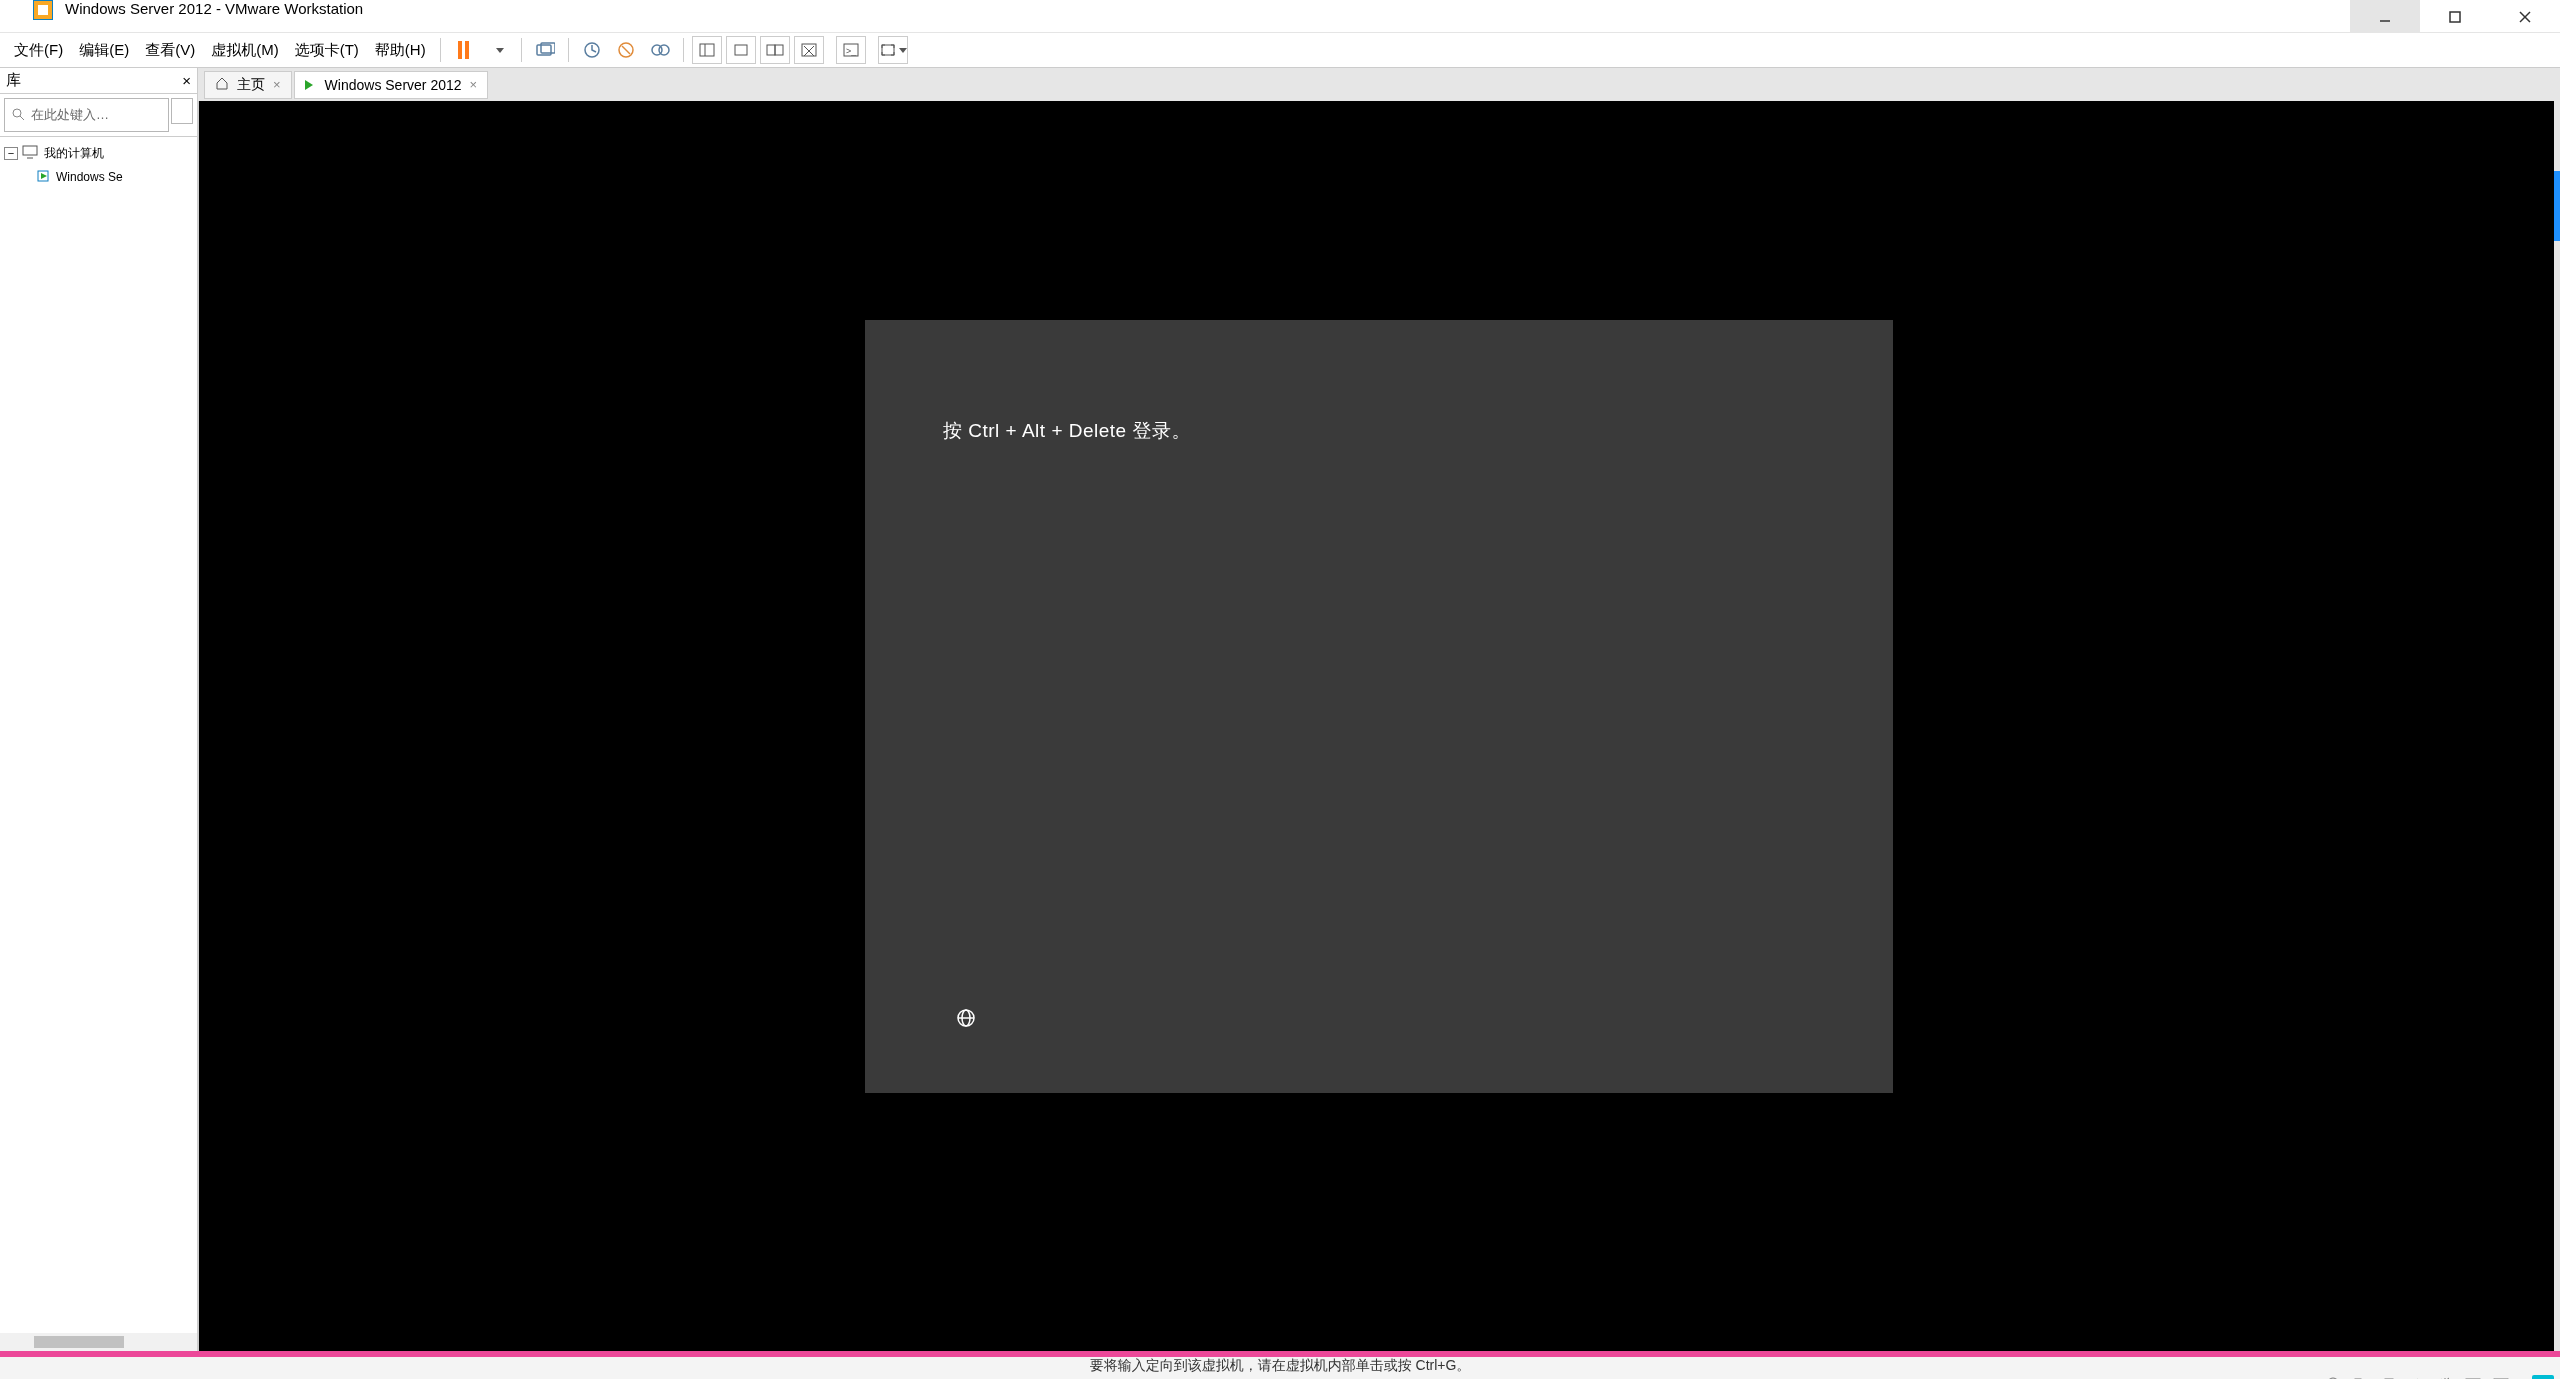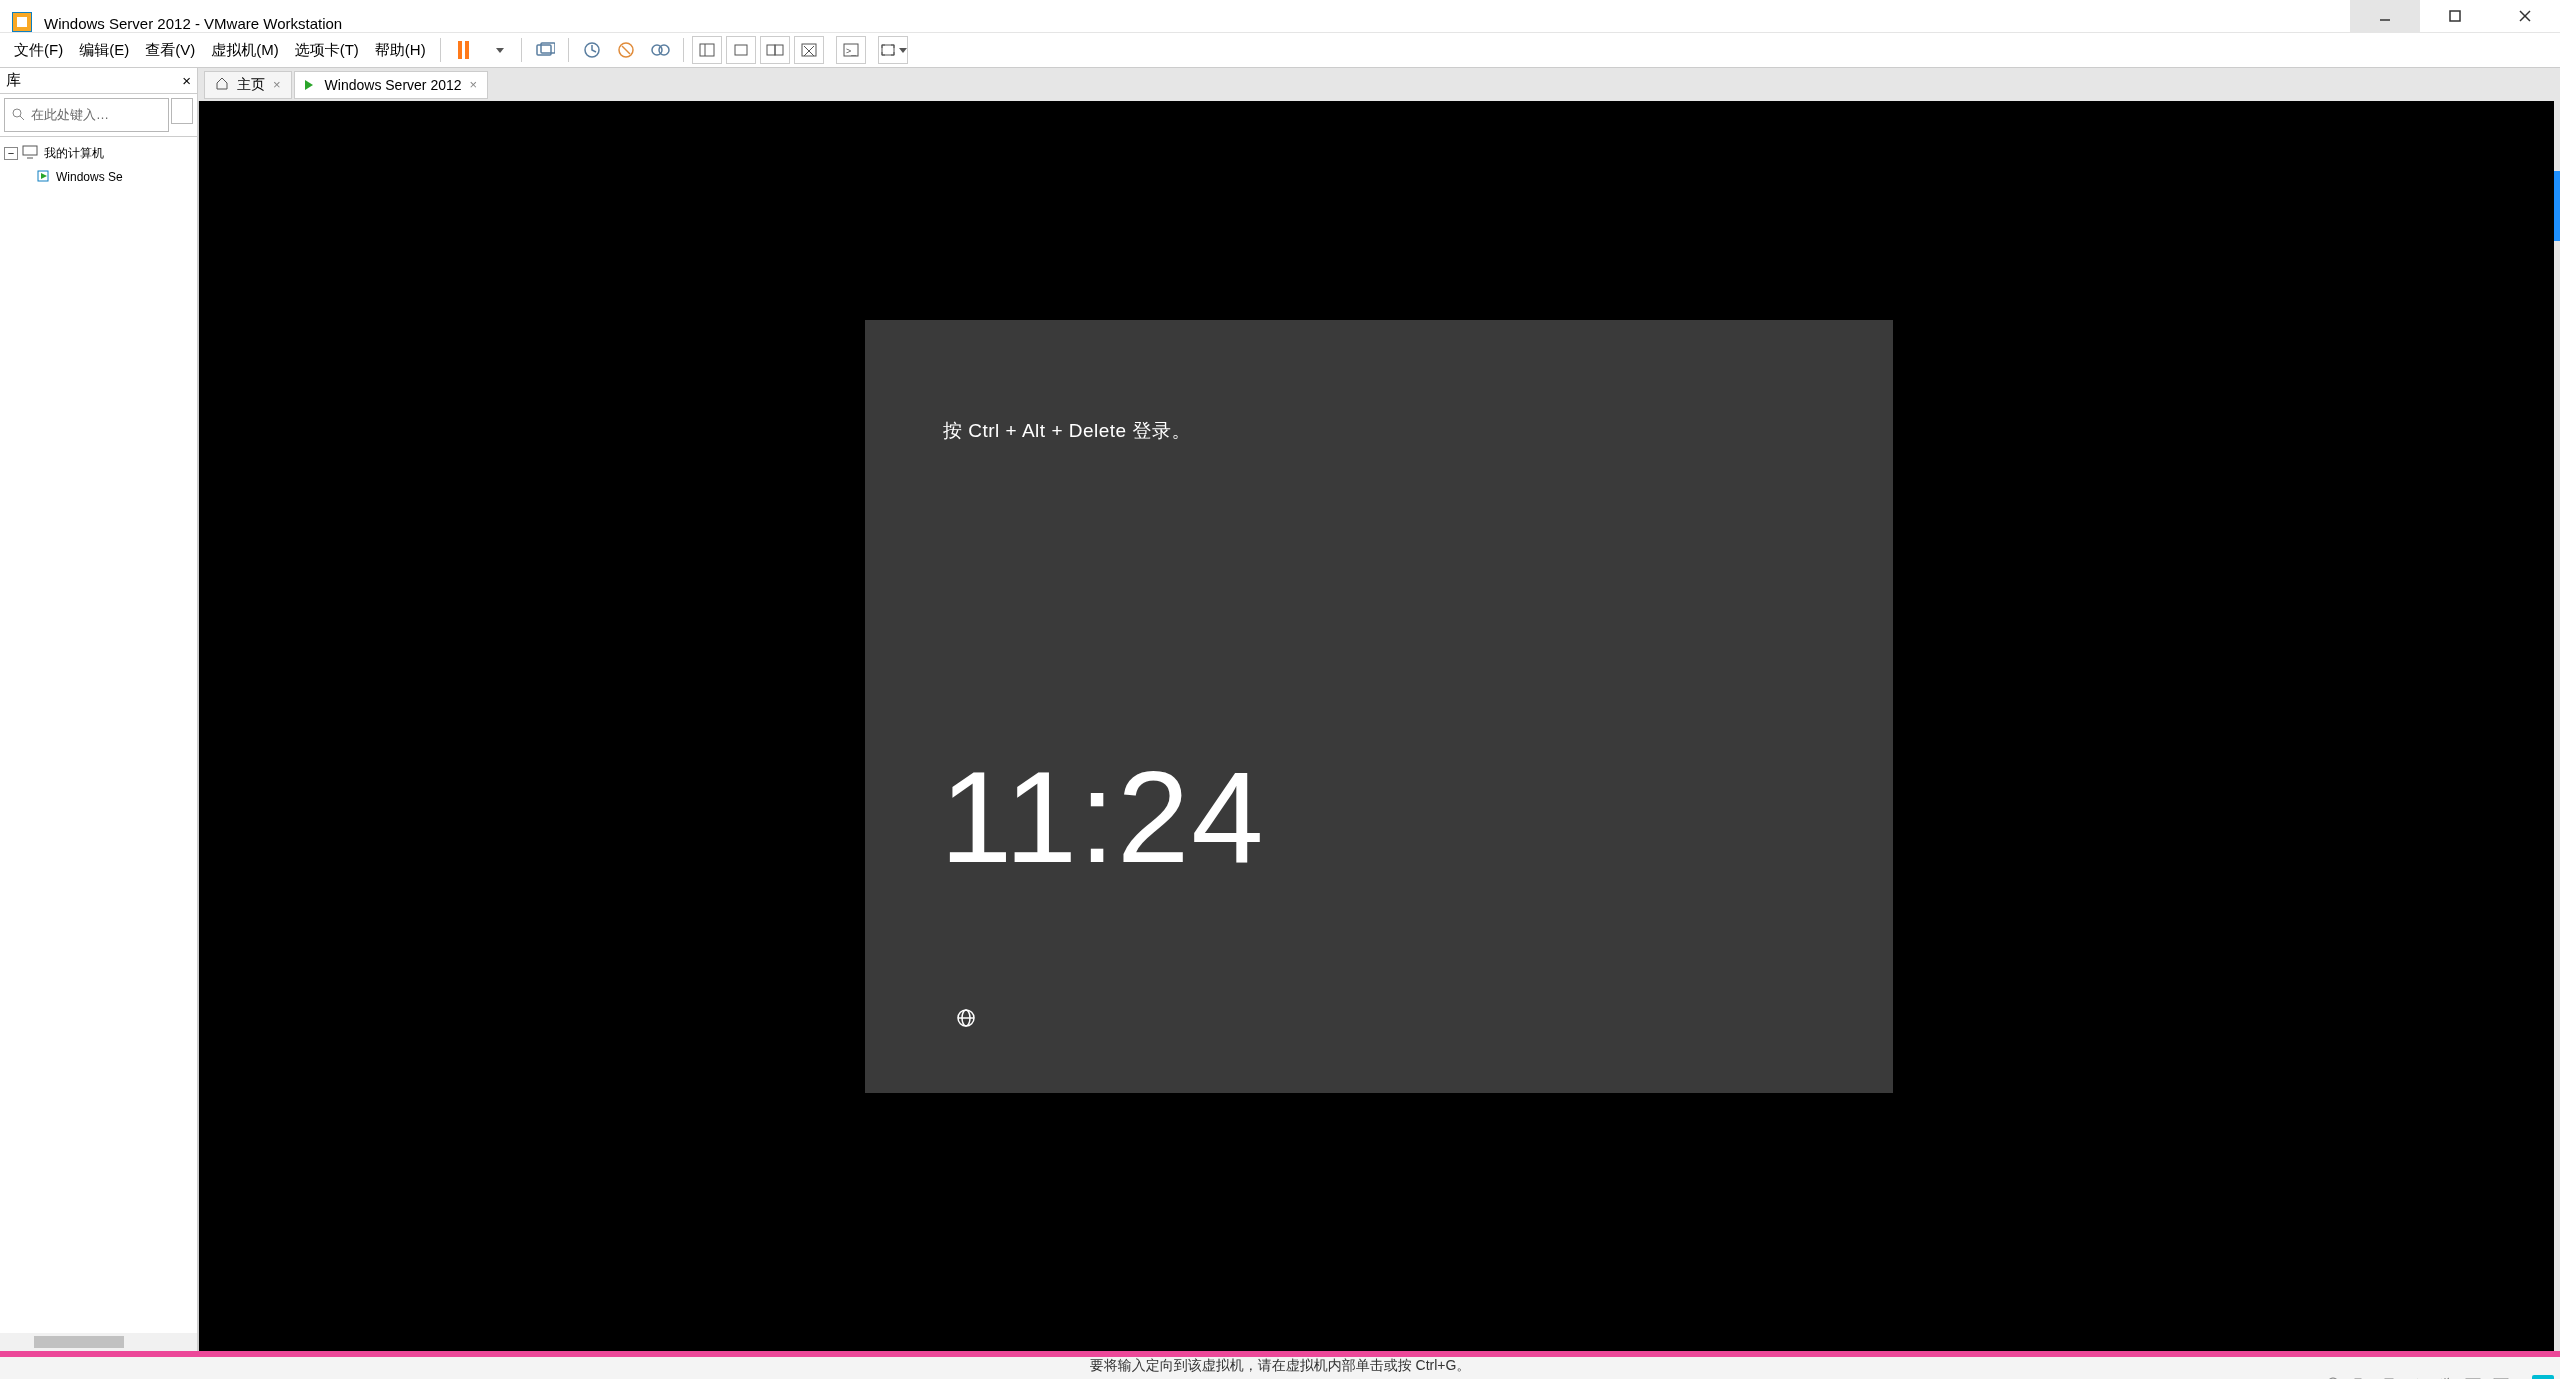--- a/index.html
+++ b/index.html
@@ -1,19 +1,19 @@
 <!DOCTYPE html>
 <html><head>
 <meta charset="utf-8">
 <style>
 * { margin: 0; padding: 0; box-sizing: border-box; font-family: "Microsoft YaHei", sans-serif; }
 html, body { width: 2560px; height: 1379px; overflow: hidden; background: #fff; }
 
 
-.titlebar { height: 33px; background: #fff; display: flex; align-items: flex-end; border-bottom: 1px solid #e5e5e5; }
+.titlebar { height: 33px; background: #fff; display: flex; align-items: flex-start; border-bottom: 1px solid #e5e5e5; padding-left: 21px; }
 .titlebar .app-icon { width: 20px; height: 20px; margin: 0 12px; background: #f9a825; border: 1px solid #0e7fc1; display: flex; align-items: center; justify-content: center; }
 .titlebar .app-icon .inner { width: 10px; height: 10px; background: #fff; }
 .titlebar .title { font-size: 15px; color: #000; flex: 1; }
 .titlebar .winbtn { width: 70px; height: 33px; display: flex; align-items: center; justify-content: center; cursor: default; }
 .titlebar .winbtn.min { background: #e5e5e5; }
 .titlebar .winbtn svg { stroke: #333; }
 
 
 .menubar { height: 35px; background: #fff; display: flex; align-items: center; padding: 0 6px; border-bottom: 1px solid #ccc; }
 .menubar .menuitem { padding: 4px 8px; font-size: 15px; color: #000; cursor: default; }
@@ -234,21 +234,20 @@
       </div>
       <div class="tab">
         <span class="vm-icon"><span class="green-arrow"></span></span>
         <span>Windows Server 2012</span>
         <span class="close-x">×</span>
       </div>
     </div>
     <div class="vm-viewport">
       <div class="lock-screen">
         <div class="prompt">按 Ctrl + Alt + Delete 登录。</div>
-        <div class="clock">11:24</div>
         <div class="net-icon">
           <svg width="22" height="20" stroke="#fff" fill="none" stroke-width="1.5">
             <circle cx="11" cy="10" r="8"></circle>
             <ellipse cx="11" cy="10" rx="4" ry="8"></ellipse>
             <line x1="3" y1="10" x2="19" y2="10"></line>
           </svg>
         </div>
       </div>
       <div class="scroll-area">
           <div class="bump"></div>

